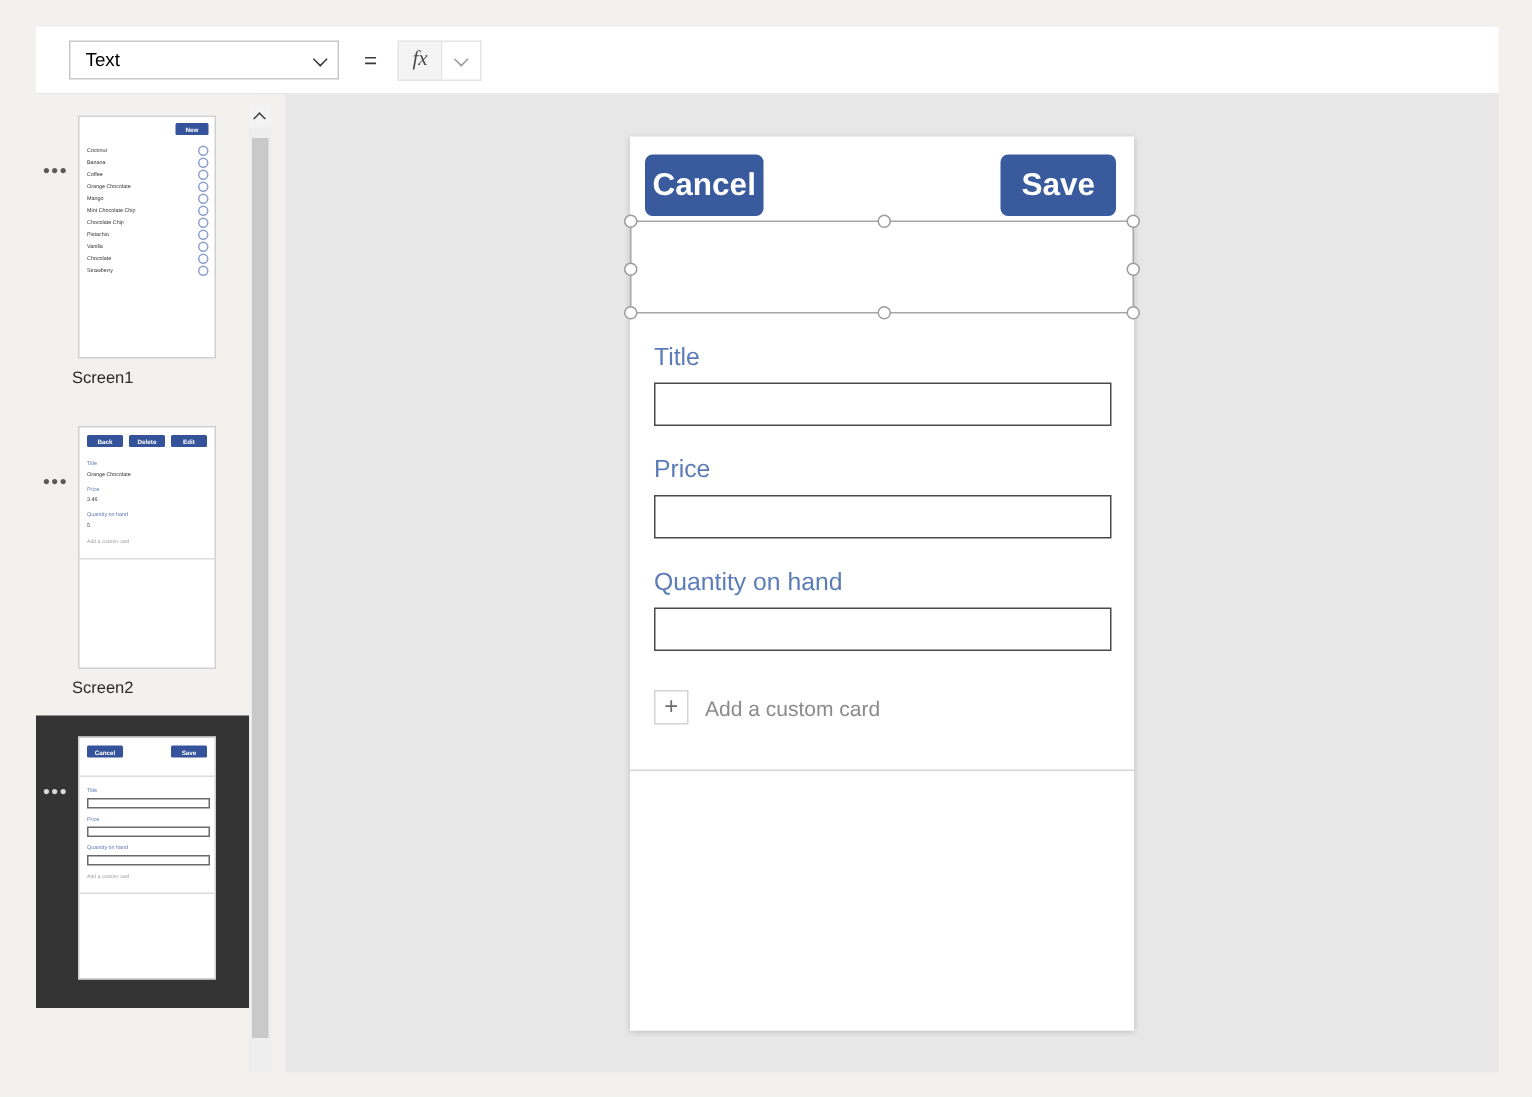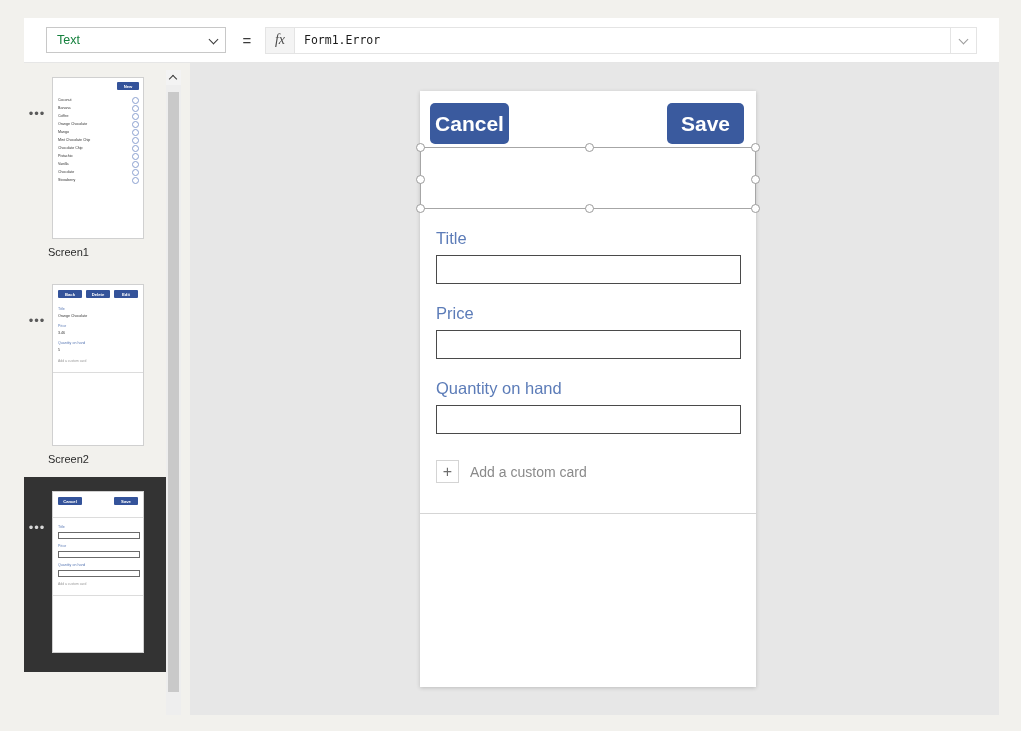--- a/index.html
+++ b/index.html
@@ -34,21 +34,21 @@
     width: 180px;
     height: 26px;
     border: 1px solid #c8c8c8;
     background: #ffffff;
     display: flex;
     align-items: center;
     justify-content: space-between;
     padding: 0 6px 0 10px;
     box-sizing: border-box;
     font-size: 12.5px;
-    color: #15803d;
+    color: #000000;
     cursor: pointer;
   }
   .chev {
     width: 10px;
     height: 10px;
     display: inline-block;
     position: relative;
   }
   .chev::before {
     content: "";
@@ -422,21 +422,20 @@
 
     <div class="prop-select">
       <span>Text</span>
       <span class="chev"></span>
     </div>
 
     <div class="eq-sign">=</div>
 
     <div class="fx-box">fx</div>
 
-    <div class="formula-input">Form1.Error</div>
 
     <div class="formula-expand">
       <span class="chev light"></span>
     </div>
   </div>
 
   <div class="rail">
 
     <div class="rail-row">
       <div class="rail-dots">•••</div>

